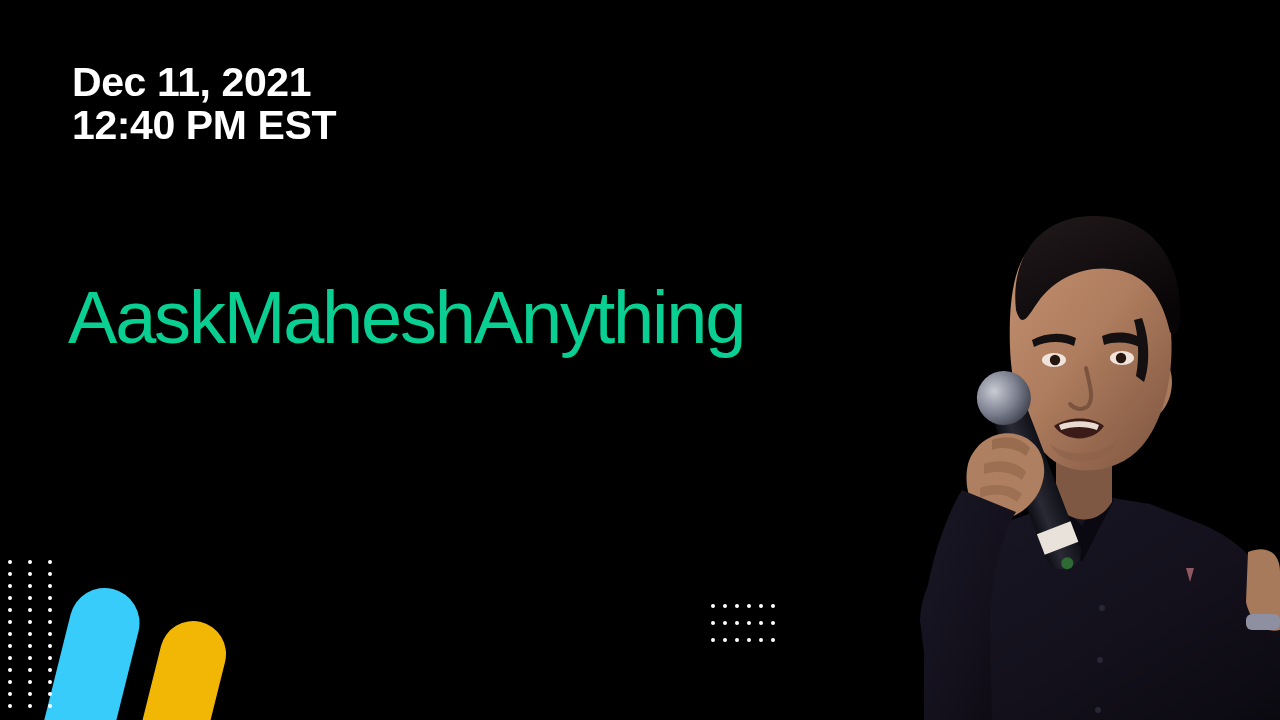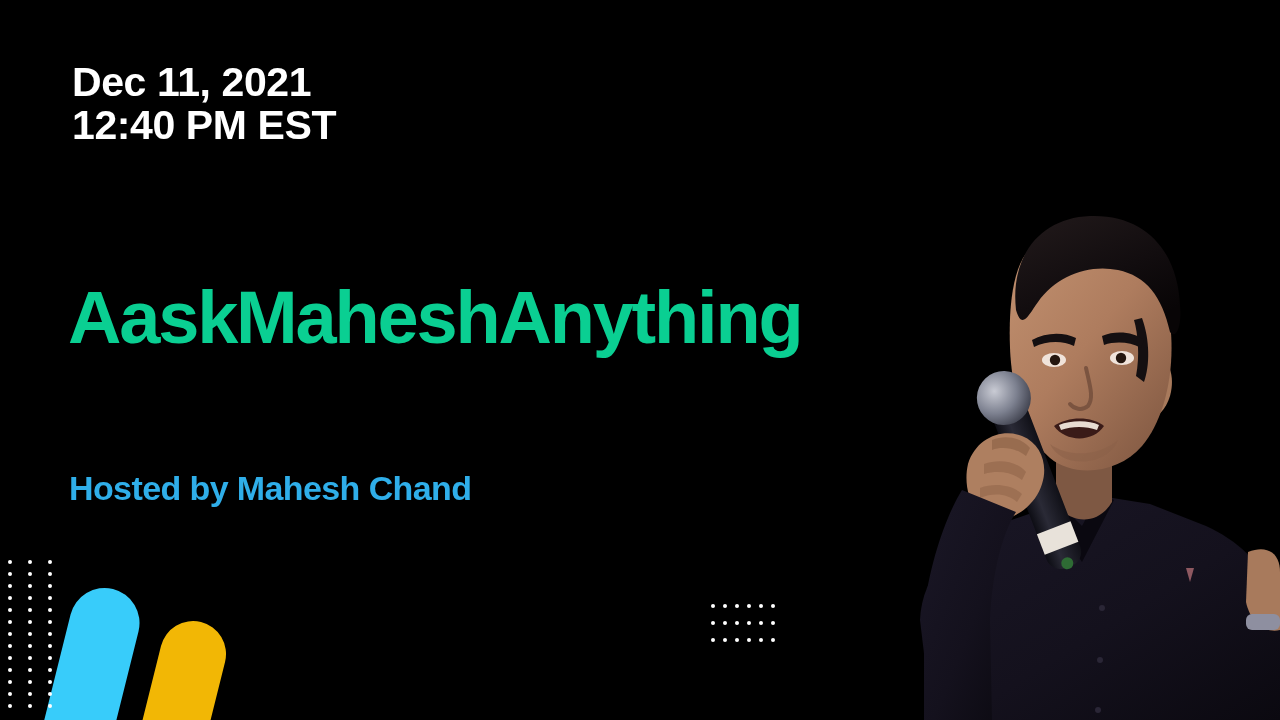--- a/index.html
+++ b/index.html
@@ -47,21 +47,21 @@
     letter-spacing:-0.5px;
     white-space:nowrap;
   }
 
   
   .main-title {
     position:absolute;
     left:68px;
     top:275px;
     color:#0ACF92;
-    font-weight:bold;
+    font-weight:normal;
     font-size:74px;
     line-height:86px;
     letter-spacing:-2.2px;
     white-space:nowrap;
     z-index:3;
   }
 
   
   .host-line {
     position:absolute;
@@ -141,21 +141,20 @@
 <div id="slide" style="background: rgb(0, 0, 0);">
 
   <div class="datetime" style="color: rgb(255, 255, 255);">
     <div>Dec 11, 2021</div>
     <div>12:40 PM EST</div>
   </div>
 
 
   <div class="main-title" style="color: rgb(10, 207, 146);">AaskMaheshAnything</div>
 
-  <div class="host-line" style="color: rgb(47, 174, 233);">Hosted by Mahesh Chand</div>
 
   <div class="capsule capsule-cyan" style="background: rgb(56, 204, 250);"></div>
   <div class="capsule capsule-yellow" style="background: rgb(242, 183, 5);"></div>
 
   <div class="dot-grid dot-grid-left">
       <span class="dot" style="background: rgb(255, 255, 255);"></span>
       <span class="dot" style="background: rgb(255, 255, 255);"></span>
       <span class="dot" style="background: rgb(255, 255, 255);"></span>
       <span class="dot" style="background: rgb(255, 255, 255);"></span>
       <span class="dot" style="background: rgb(255, 255, 255);"></span>

